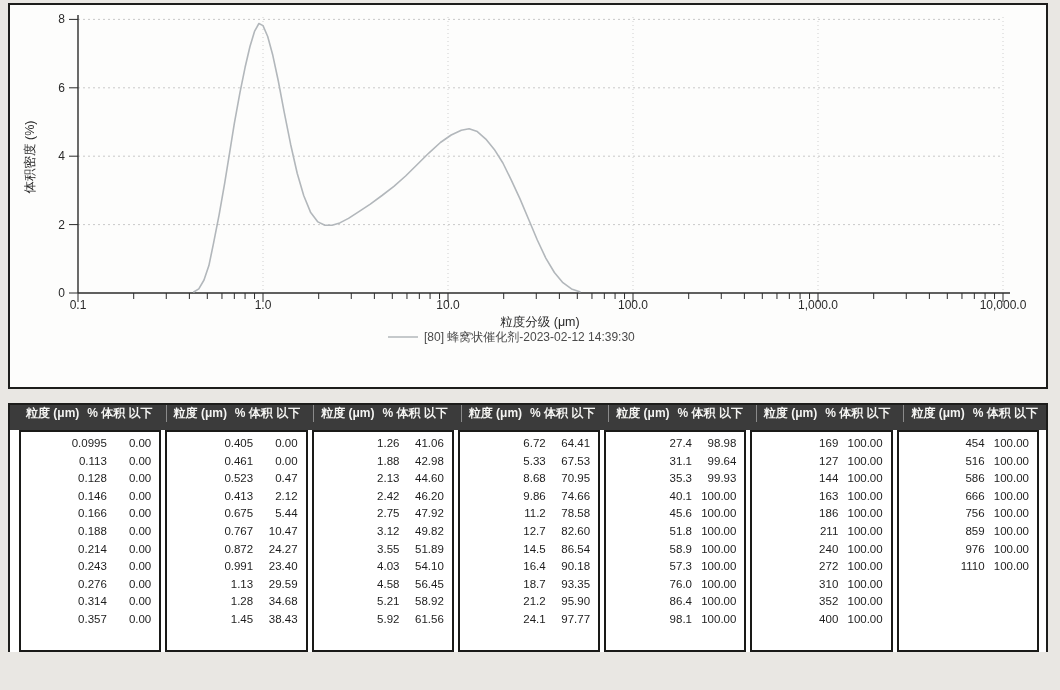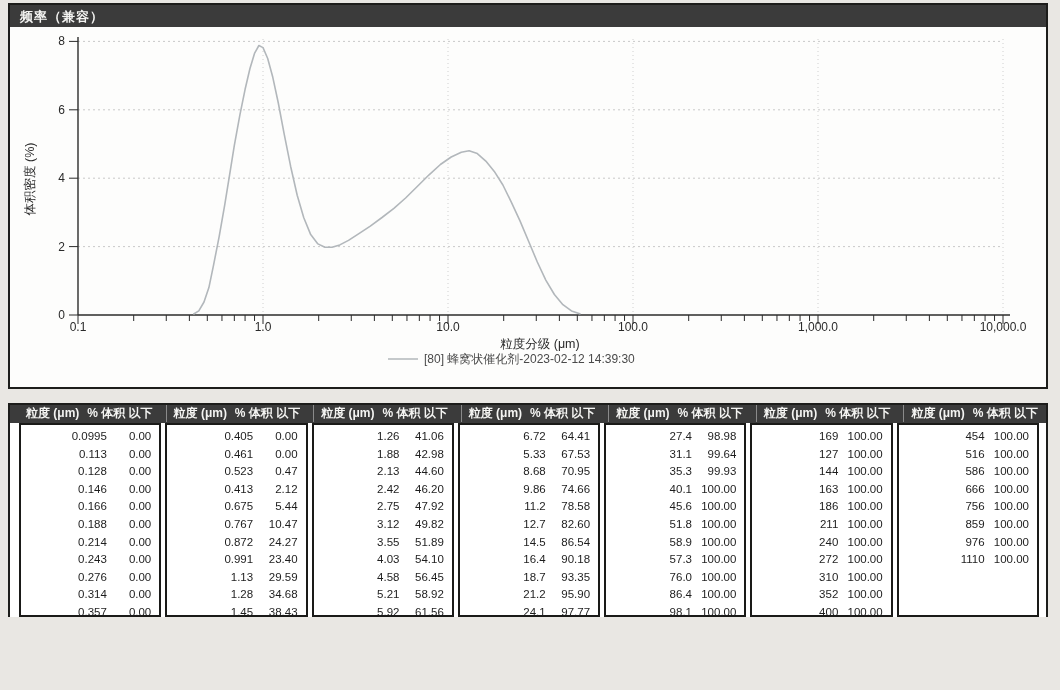--- a/index.html
+++ b/index.html
@@ -13,40 +13,39 @@
                 letter-spacing:1px;}
   .chart-body{position:relative;width:1036px;height:360px;}
   .tick-label{font-size:12px;fill:#2a2a2a;}
   .axis-title{font-size:12.5px;fill:#2a2a2a;}
   .legend-text{font-size:12px;fill:#4a4a4a;}
   
   .results-panel{position:absolute;left:8px;top:403px;width:1040px;box-sizing:border-box;}
   .results-header{border:2px solid #1d1d1b;border-bottom:none;background:#3b3b3b;
                   color:#f4f4f2;box-sizing:border-box;}
   .results-title{font-size:13px;font-weight:bold;padding:4px 10px 1px;letter-spacing:1px;}
-  .colheaders{display:flex;padding:0 7px 1px 9px;gap:12px;}
+  .colheaders{display:flex;padding:0 7px 8px 9px;gap:12px;}
   .hdr-group{flex:1;display:flex;font-size:12px;font-weight:bold;min-width:0;}
   .hdr-group + .hdr-group{border-left:1px solid #8a8a8a;}
   .h-size,.h-pct{width:50%;text-align:center;white-space:nowrap;}
-  .results-body{display:flex;gap:4px;background:#fff;height:194px;
+  .results-body{display:flex;gap:4px;background:#fff;height:222px;
                 border-left:2px solid #1d1d1b;border-right:2px solid #1d1d1b;
                 padding:0 7px 0 9px;box-sizing:border-box;}
   .data-box{flex:1;border:2px solid #1a1a18;box-sizing:border-box;background:#fff;
             padding-top:3px;min-width:0;}
   .data-row{display:flex;height:17.6px;line-height:17.6px;font-size:11.5px;color:#1d1d1d;}
   .cell-size{width:65%;text-align:right;padding-right:4px;box-sizing:border-box;}
   .cell-pct{width:35%;text-align:right;padding-right:8px;box-sizing:border-box;}
 </style>
 </head>
 <body>
 
 <div class="page">
 
   <div class="chart-panel">
-    <div class="panel-header">频率（兼容）</div>
     <div class="chart-body">
       <svg id="chart-svg" width="1036" height="360" viewBox="0 0 1036 360">
           <line x1="68" y1="219.6" x2="993" y2="219.6" stroke="#c9c9c9" stroke-dasharray="2 3"></line>
           <line x1="68" y1="151.2" x2="993" y2="151.2" stroke="#c9c9c9" stroke-dasharray="2 3"></line>
           <line x1="68" y1="82.79999999999998" x2="993" y2="82.79999999999998" stroke="#c9c9c9" stroke-dasharray="2 3"></line>
           <line x1="68" y1="14.399999999999977" x2="993" y2="14.399999999999977" stroke="#c9c9c9" stroke-dasharray="2 3"></line>
           <line x1="253" y1="12" x2="253" y2="288" stroke="#d0d0d0" stroke-dasharray="1 3"></line>
           <line x1="438" y1="12" x2="438" y2="288" stroke="#d0d0d0" stroke-dasharray="1 3"></line>
           <line x1="623" y1="12" x2="623" y2="288" stroke="#d0d0d0" stroke-dasharray="1 3"></line>
           <line x1="808" y1="12" x2="808" y2="288" stroke="#d0d0d0" stroke-dasharray="1 3"></line>

